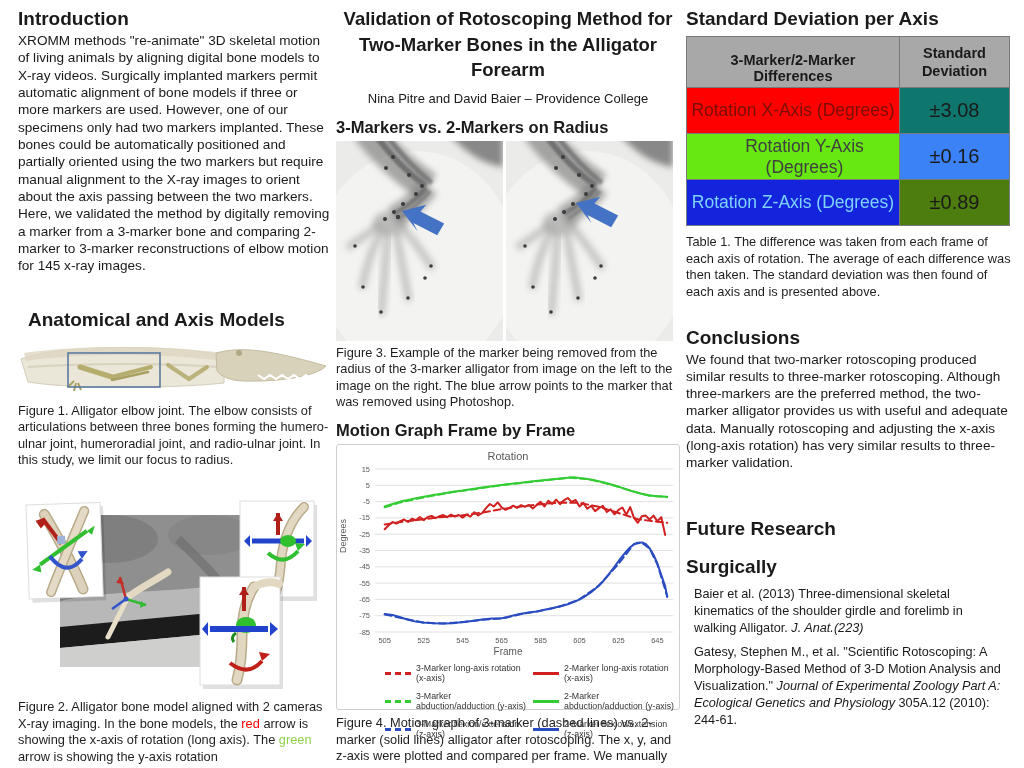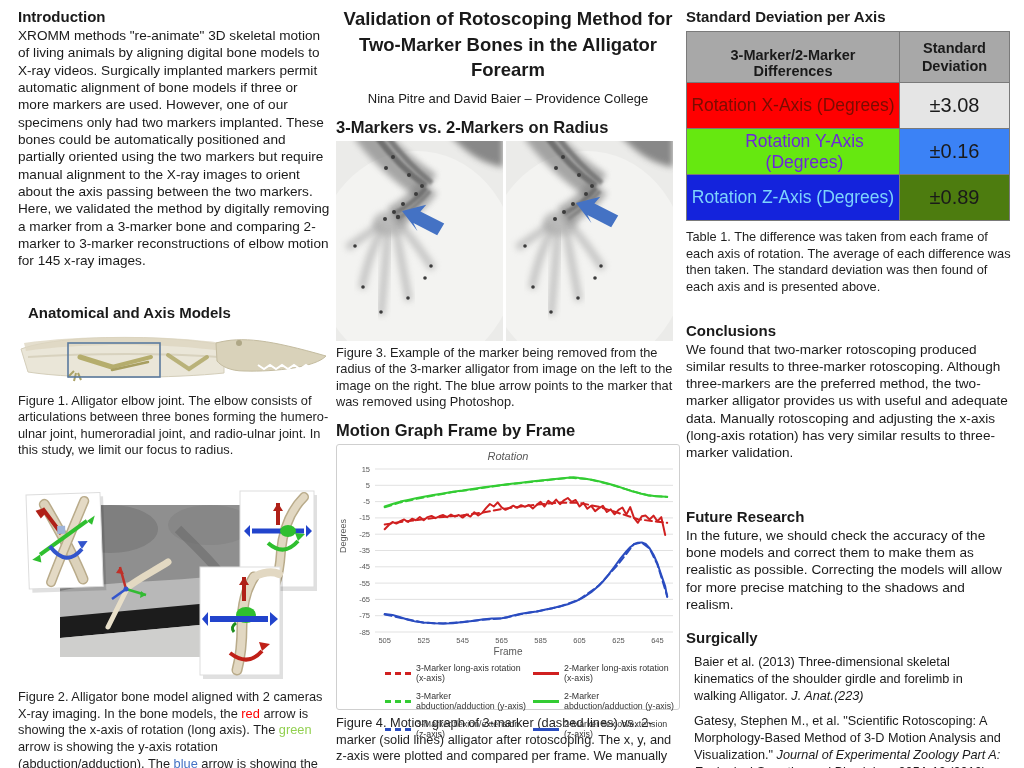--- a/index.html
+++ b/index.html
@@ -6,35 +6,35 @@
   body{
     width:1024px;height:768px;position:relative;overflow:hidden;
     background:#ffffff;color:#1a1a1a;
     font-family:"Liberation Sans",sans-serif;
   }
   .col{position:absolute;top:0;}
   .col-left{left:18px;width:312px;}
   .col-mid{left:336px;width:344px;}
   .col-right{left:686px;width:326px;}
 
-  .h1{font-size:15px;font-weight:700;margin:8px 0 2px 0;}
+  .h1{font-size:19px;font-weight:700;margin:8px 0 2px 0;}
   .h-mid{font-size:16.5px;font-weight:700;margin:8px 0 4px 0;}
   .body-text{font-size:13.6px;line-height:1.275;margin:0;}
   .caption{font-size:12.8px;line-height:1.3;margin:4px 0 0 0;color:#1f1f1f;}
   .refs p{font-size:12.7px;line-height:1.33;margin:8px;}
 
   .poster-title{font-size:18.5px;font-weight:700;text-align:center;line-height:1.38;margin:6px auto 8px auto;width:334px;}
   .authors{font-size:13px;text-align:center;margin:2px 0 0 0;}
 
   .xray-row{display:flex;gap:3px;margin-top:2px;}
   .xray-frame{flex:0 0 167px;height:200px;overflow:hidden;background:#EBEBE9;}
 
   
   .chart-box{margin-top:4px;border:1px solid #CFCFCF;border-radius:3px;width:342px;height:264px;position:relative;background:#fff;}
-  .chart-title{font-size:11px;color:#595959;text-align:center;margin-top:5px;font-style:italic;}
+  .chart-title{font-size:11px;color:#595959;text-align:center;margin-top:5px;}
   .ylabel{position:absolute;left:-24px;top:86px;font-size:9px;color:#595959;transform:rotate(-90deg);width:60px;text-align:center;}
   .xlabel{font-size:10px;color:#595959;text-align:center;margin-top:-2px;}
   .tick{font-size:7.5px;fill:#595959;font-family:"Liberation Sans",sans-serif;}
   #chart-legend{display:grid;grid-template-columns:1fr 1fr;row-gap:8px;column-gap:6px;padding:6px 4px 0 48px;}
   .legend-item{display:flex;align-items:center;gap:5px;font-size:8.8px;color:#333;}
   .legend-sample{width:26px;height:0;flex:0 0 26px;}
 
   
   table.sd{border-collapse:collapse;width:324px;margin-top:6px;}
   table.sd th,table.sd td{border:1px solid #7a7a7a;}
@@ -325,43 +325,42 @@
   <div class="h1">Standard Deviation per Axis</div>
 
   <table class="sd">
     <tbody>
         <tr>
       <th class="lab" style="background-color: rgb(168, 168, 168);">3-Marker/2-Marker Differences</th>
       <th class="val" style="background-color: rgb(168, 168, 168);">Standard Deviation</th>
     </tr>
     <tr>
       <td class="lab" style="background-color: rgb(255, 0, 0); color: rgb(123, 12, 0);">Rotation X-Axis (Degrees)</td>
-      <td class="val" style="background-color: #e5e5e5;">±3.08</td>
+      <td class="val" style="background-color: #0f766e;">±3.08</td>
     </tr>
     <tr>
-      <td class="lab" style="background-color: rgb(102, 232, 16); color: #6d28d9; padding-left: 24px;">Rotation Y-Axis (Degrees)</td>
+      <td class="lab" style="background-color: rgb(102, 232, 16); color: #404040; padding-left: 24px;">Rotation Y-Axis (Degrees)</td>
       <td class="val" style="background-color: #3b82f6;">±0.16</td>
     </tr>
     <tr>
       <td class="lab" style="background-color: rgb(20, 35, 220); color: #7dd3fc;">Rotation Z-Axis (Degrees)</td>
       <td class="val" style="background-color: #4d7c0f;">±0.89</td>
     </tr>
   </tbody>
     </table>
 
   <p class="caption" style="margin-top:8px;">Table 1. The difference was taken from each frame of each axis of rotation. The average of each difference was then taken. The standard deviation was then found of each axis and is presented above.</p>
 
   <div class="concl">
     <div class="h1">Conclusions</div>
     <p class="body-text">We found that two-marker rotoscoping produced similar results to three-marker rotoscoping. Although three-markers are the preferred method, the two-marker alligator provides us with useful and adequate data. Manually rotoscoping and adjusting the x-axis (long-axis rotation) has very similar results to three-marker validation.</p>
   </div>
 
   <div class="future">
     <div class="h1">Future Research</div>
-    <p class="body-text">In the future, we should check the accuracy of the bone models and correct them to make them as realistic as possible. Correcting the models will allow for more precise matching to the shadows and realism.</p>
   </div>
 
   <div class="refsec refs">
     <div class="h1">Surgically</div>
     <p><span>Baier et al. (2013) Three-dimensional skeletal kinematics of the shoulder girdle and forelimb in walking Alligator. </span><span style="font-style: italic;">J. Anat.(223)</span></p>
     <p><span>Gatesy, Stephen M., et al. "Scientific Rotoscoping: A Morphology-Based Method of 3-D Motion Analysis and Visualization." </span><span style="font-style: italic;">Journal of Experimental Zoology Part A: Ecological Genetics and Physiology</span><span> 305A.12 (2010): 244-61. </span></p>
 
   </div>
 </div>
 

